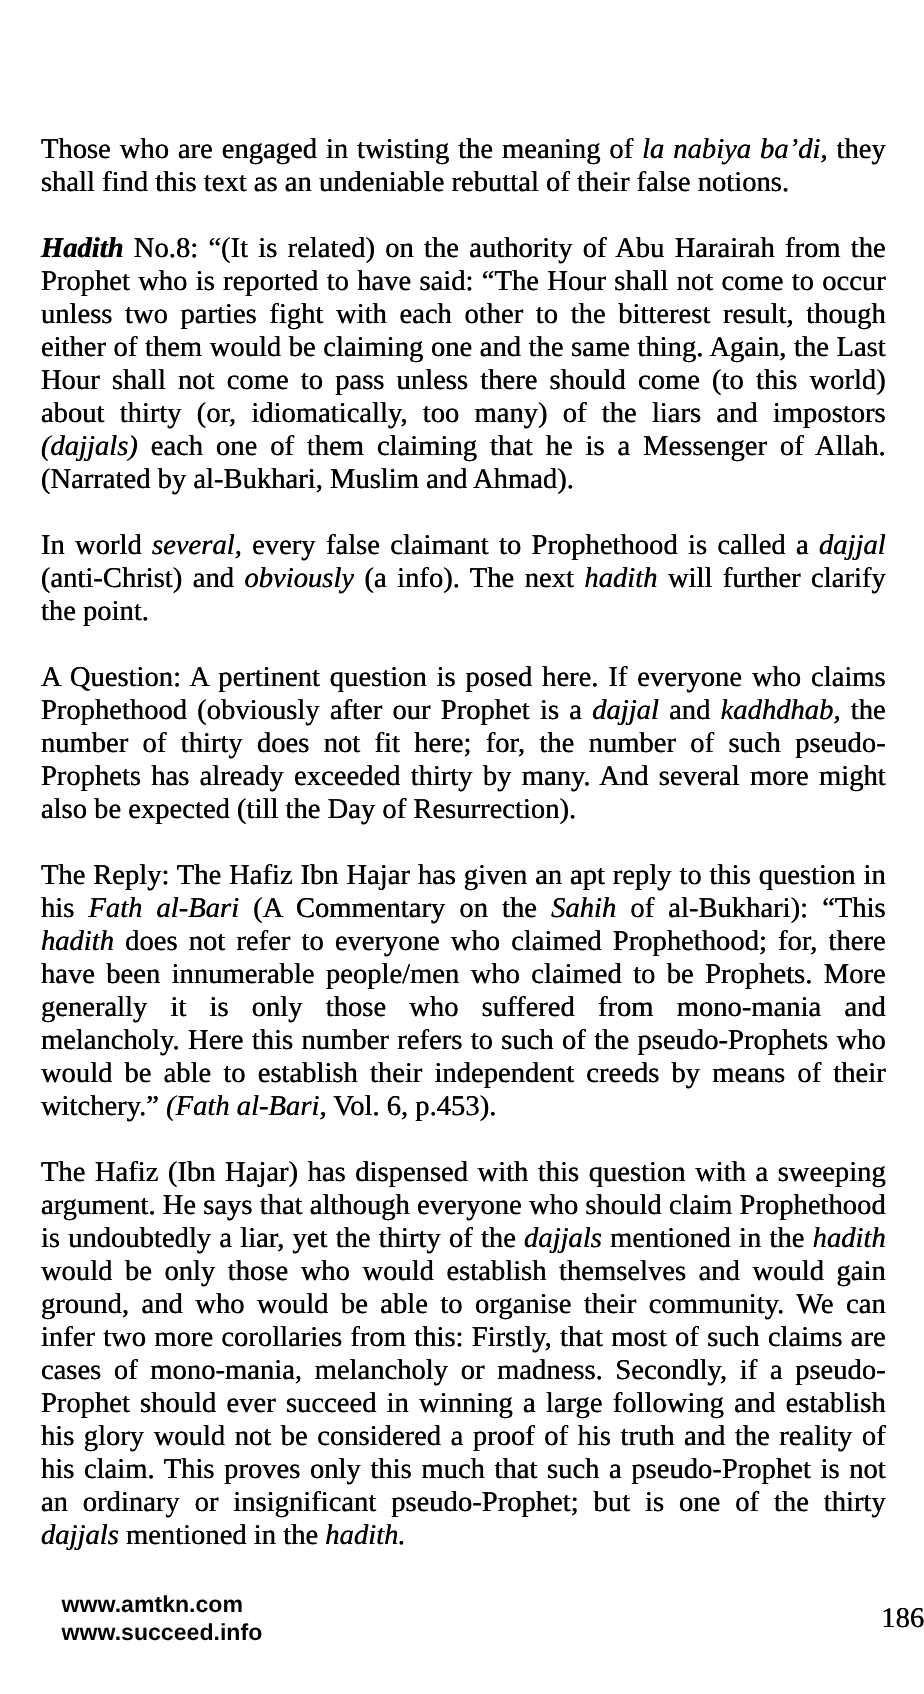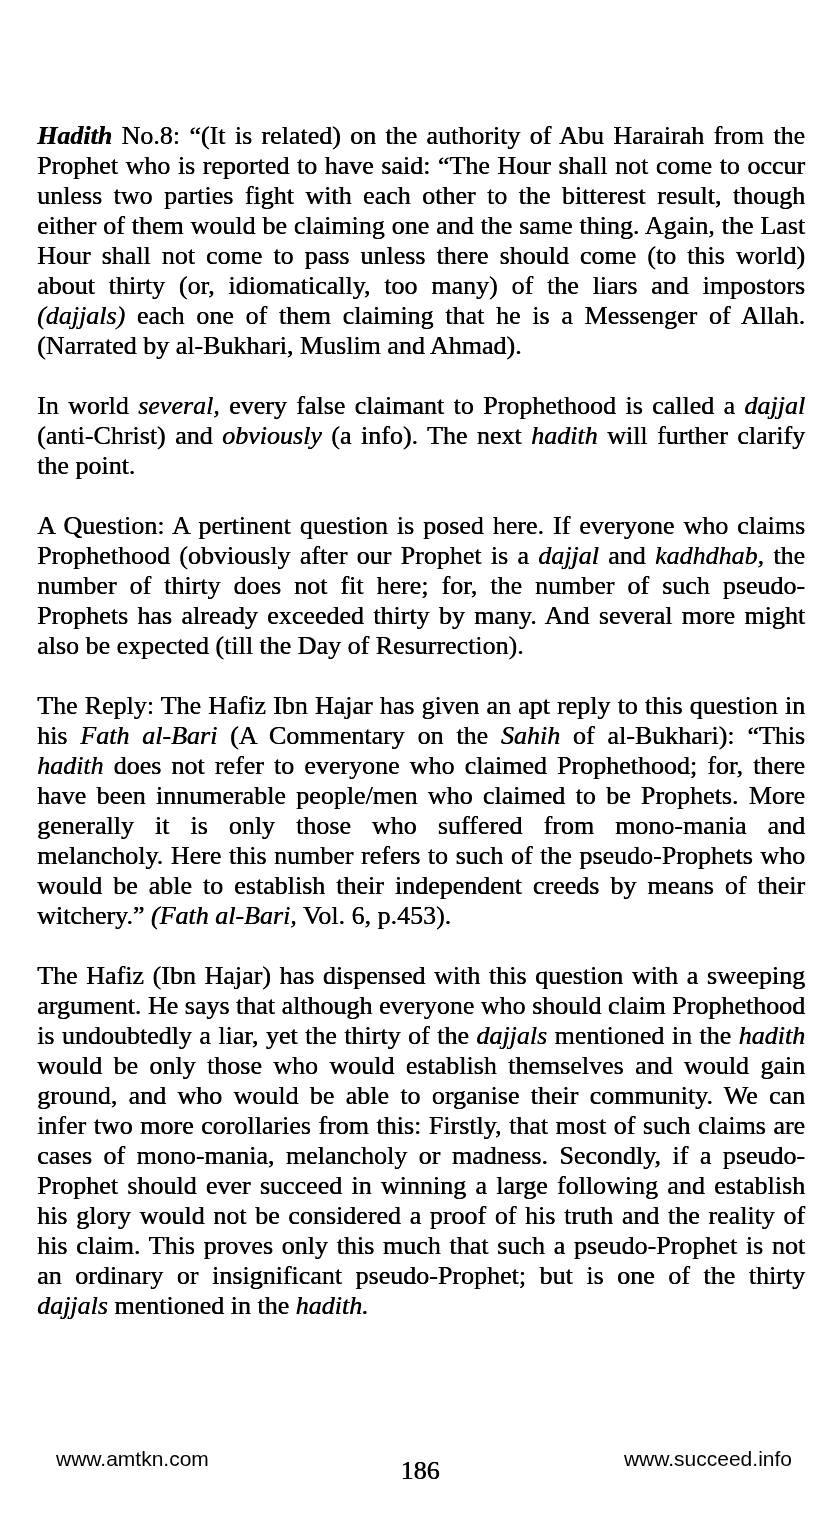--- a/index.html
+++ b/index.html
@@ -36,48 +36,50 @@
     text-shadow: 0.4px 0 0 currentColor;
   }
   .r-i  { font-style: italic; }
   .r-b  { font-weight: normal; }
   .r-bi { font-weight: bold; font-style: italic; }
   .page-number {
     position: absolute;
     top: 1456px;
     left: 0;
     width: 100%;
-    text-align: center;
+    text-align: right;
     font-size: 26px;
     line-height: 30px;
     text-shadow: 0.4px 0 0 currentColor;
   }
   .footer-links {
     position: absolute;
     top: 1446px;
     left: 0;
     width: 100%;
     box-sizing: border-box;
     padding: 0 48px 0 56px;
     display: flex;
     justify-content: space-between;
     align-items: baseline;
     font-family: "Liberation Sans", sans-serif;
-    font-weight: normal;
+    font-weight: bold;
     font-size: 21px;
     line-height: 26px;
+    flex-direction: column;
   }
   .footer-link { white-space: nowrap; }
 </style>
 </head>
 <body>
 
 <div class="scan-page">
 
   <div class="content">
+    <p class="para"><span>Those who are engaged in twisting the meaning of </span><span class="r-i">la nabiya ba’di,</span><span> they shall find this text as an undeniable rebuttal of their false notions.</span></p>
     <p class="para"><span class="r-bi">Hadith</span><span class="r-b"> No.8: </span><span>“(It is related) on the authority of Abu Harairah from the Prophet who is reported to have said: “The Hour shall not come to occur unless two parties fight with each other to the bitterest result, though either of them would be claiming one and the same thing. Again, the Last Hour shall not come to pass unless there should come (to this world) about thirty (or, idiomatically, too many) of the liars and impostors </span><span class="r-i">(dajjals)</span><span> each one of them claiming that he is a Messenger of Allah. (Narrated by al-Bukhari, Muslim and Ahmad).</span></p>
     <p class="para"><span>In world </span><span class="r-i">several,</span><span> every false claimant to Prophethood is called a </span><span class="r-i">dajjal</span><span> (anti-Christ) and </span><span class="r-i">obviously</span><span> (a info). The next </span><span class="r-i">hadith</span><span> will further clarify the point.</span></p>
     <p class="para"><span class="r-b">A Question: </span><span>A pertinent question is posed here. If everyone who claims Prophethood (obviously after our Prophet is a </span><span class="r-i">dajjal</span><span> and </span><span class="r-i">kadhdhab,</span><span> the number of thirty does not fit here; for, the number of such pseudo-Prophets has already exceeded thirty by many. And several more might also be expected (till the Day of Resurrection).</span></p>
     <p class="para"><span class="r-b">The Reply: </span><span>The Hafiz Ibn Hajar has given an apt reply to this question in his </span><span class="r-i">Fath al-Bari</span><span> (A Commentary on the </span><span class="r-i">Sahih</span><span> of al-Bukhari): “This </span><span class="r-i">hadith</span><span> does not refer to everyone who claimed Prophethood; for, there have been innumerable people/men who claimed to be Prophets. More generally it is only those who suffered from mono-mania and melancholy. Here this number refers to such of the pseudo-Prophets who would be able to establish their independent creeds by means of their witchery.” </span><span class="r-i">(Fath al-Bari,</span><span> Vol. 6, p.453).</span></p>
     <p class="para"><span>The Hafiz (Ibn Hajar) has dispensed with this question with a sweeping argument. He says that although everyone who should claim Prophethood is undoubtedly a liar, yet the thirty of the </span><span class="r-i">dajjals</span><span> mentioned in the </span><span class="r-i">hadith</span><span> would be only those who would establish themselves and would gain ground, and who would be able to organise their community. We can infer two more corollaries from this: Firstly, that most of such claims are cases of mono-mania, melancholy or madness. Secondly, if a pseudo-Prophet should ever succeed in winning a large following and establish his glory would not be considered a proof of his truth and the reality of his claim. This proves only this much that such a pseudo-Prophet is not an ordinary or insignificant pseudo-Prophet; but is one of the thirty </span><span class="r-i">dajjals</span><span> mentioned in the </span><span class="r-i">hadith.</span></p>
   </div>
 
   <div class="page-number">186</div>
 
   <div class="footer-links">

